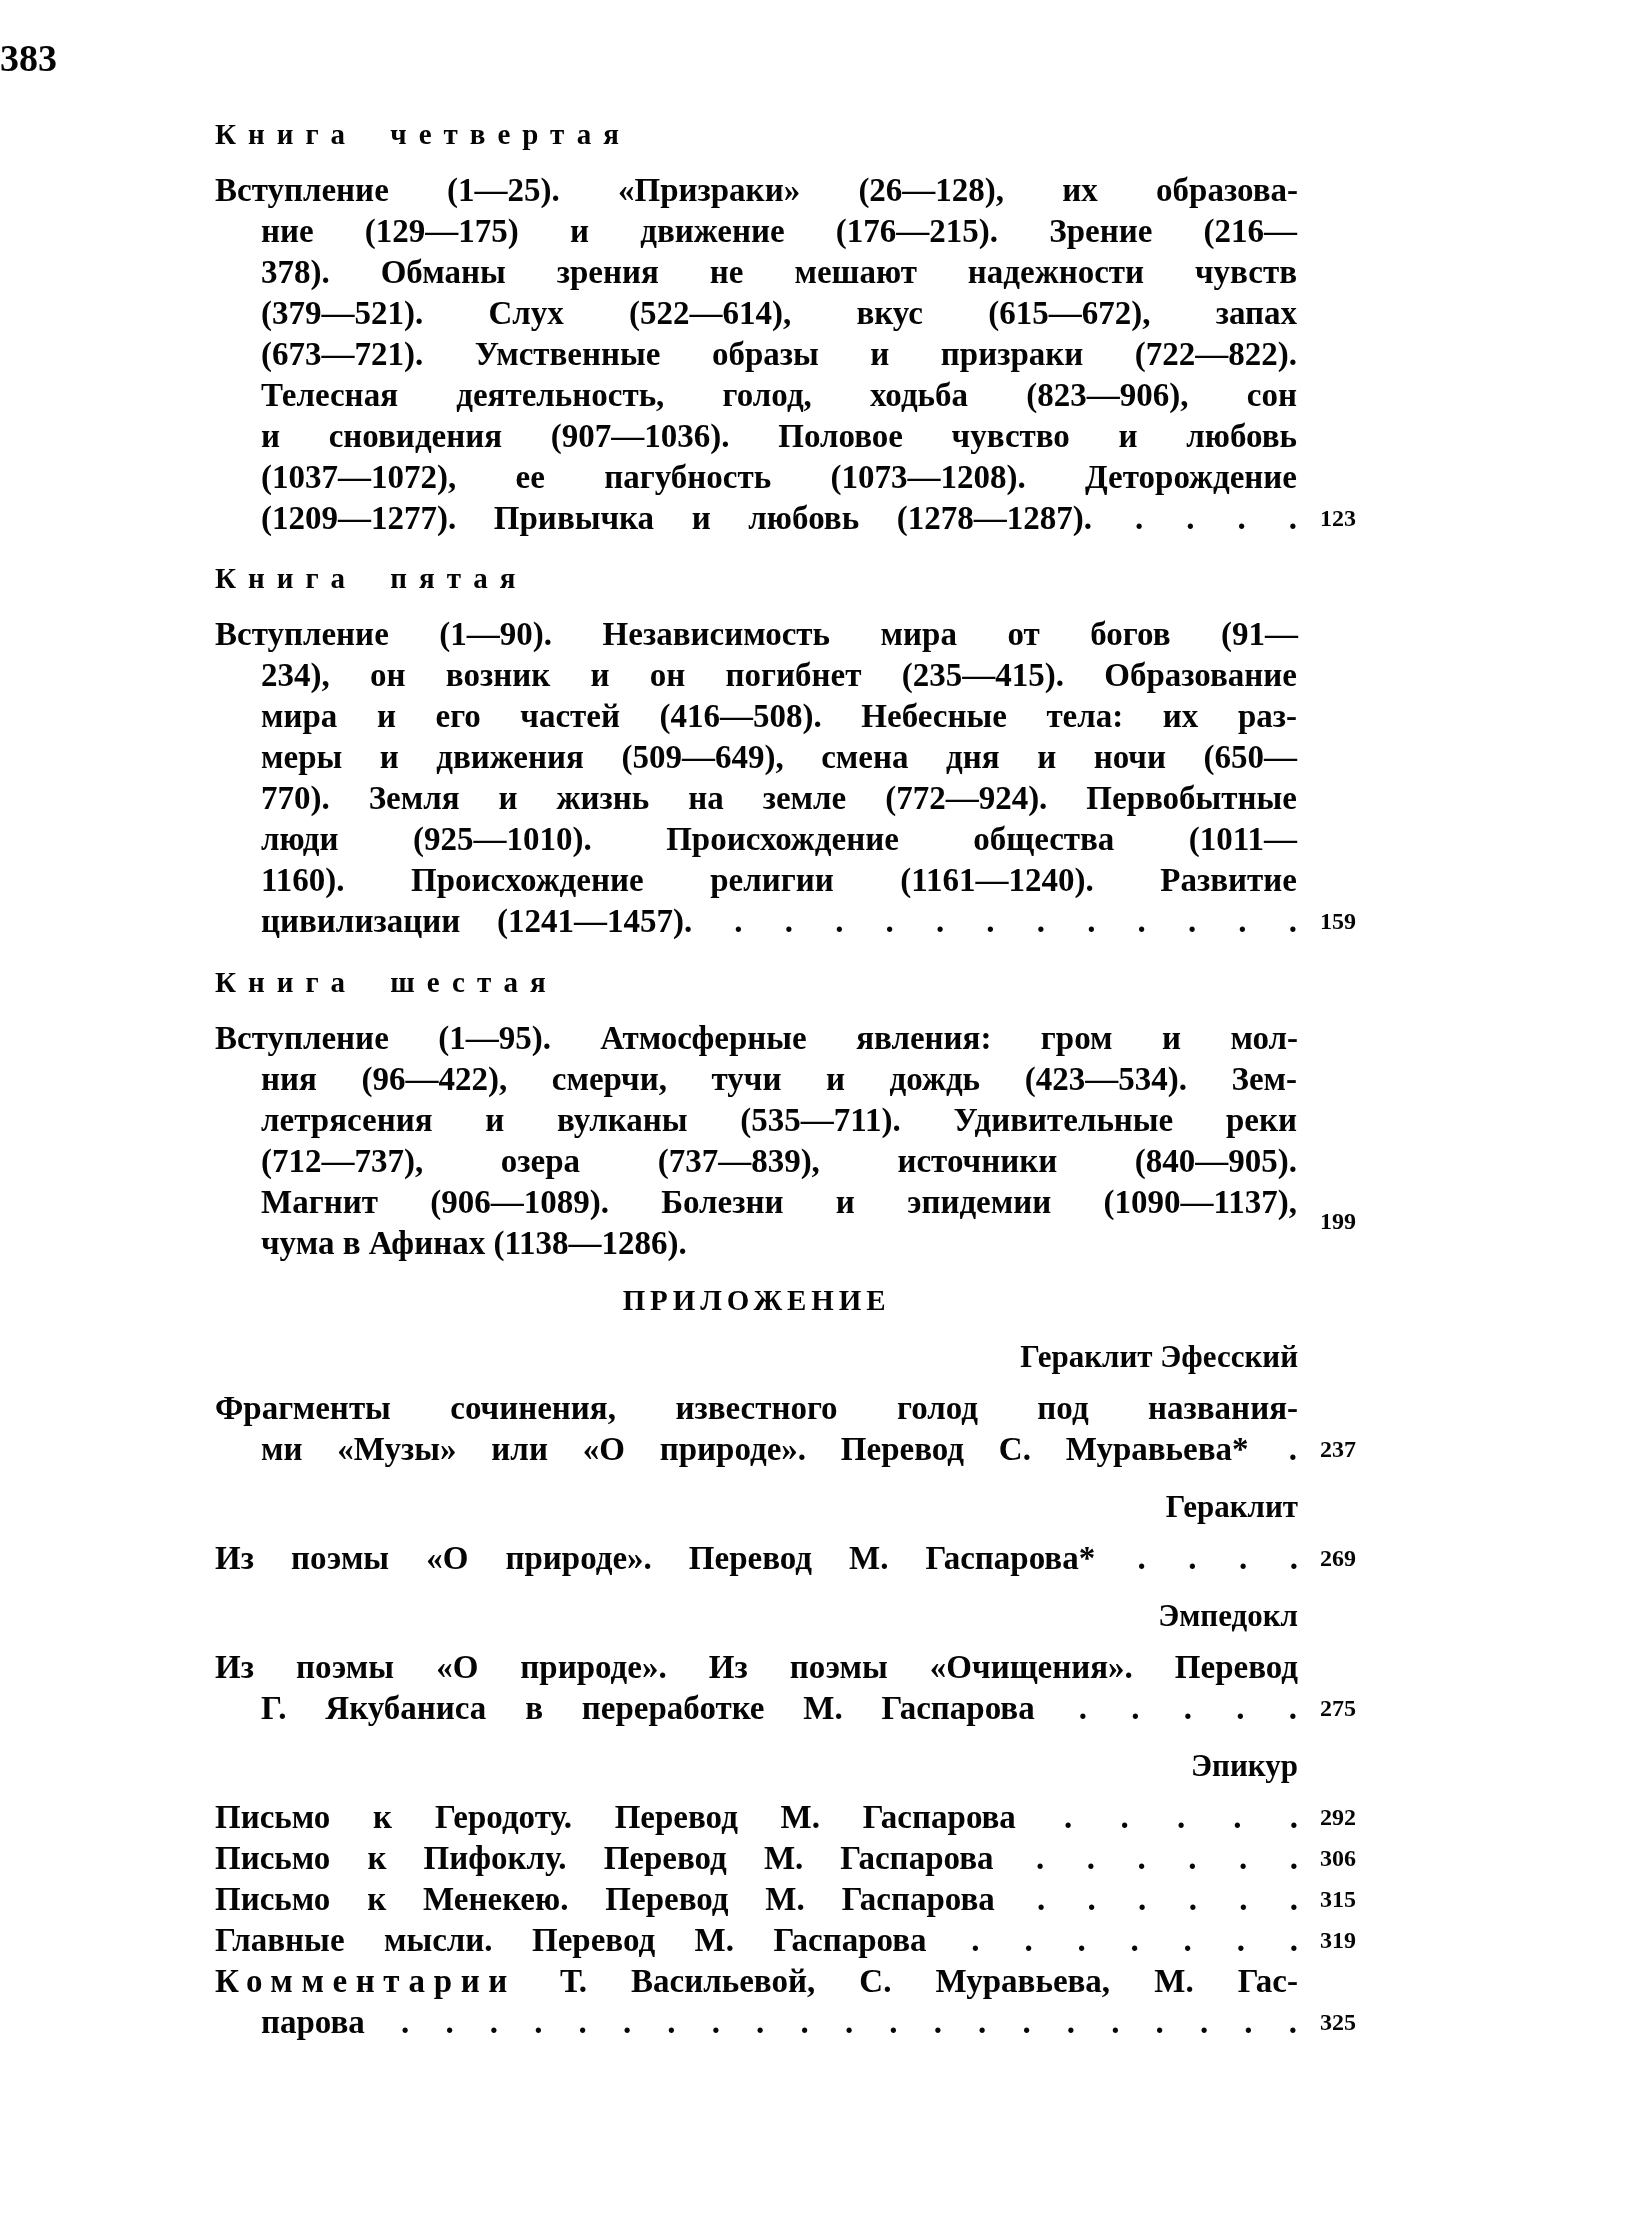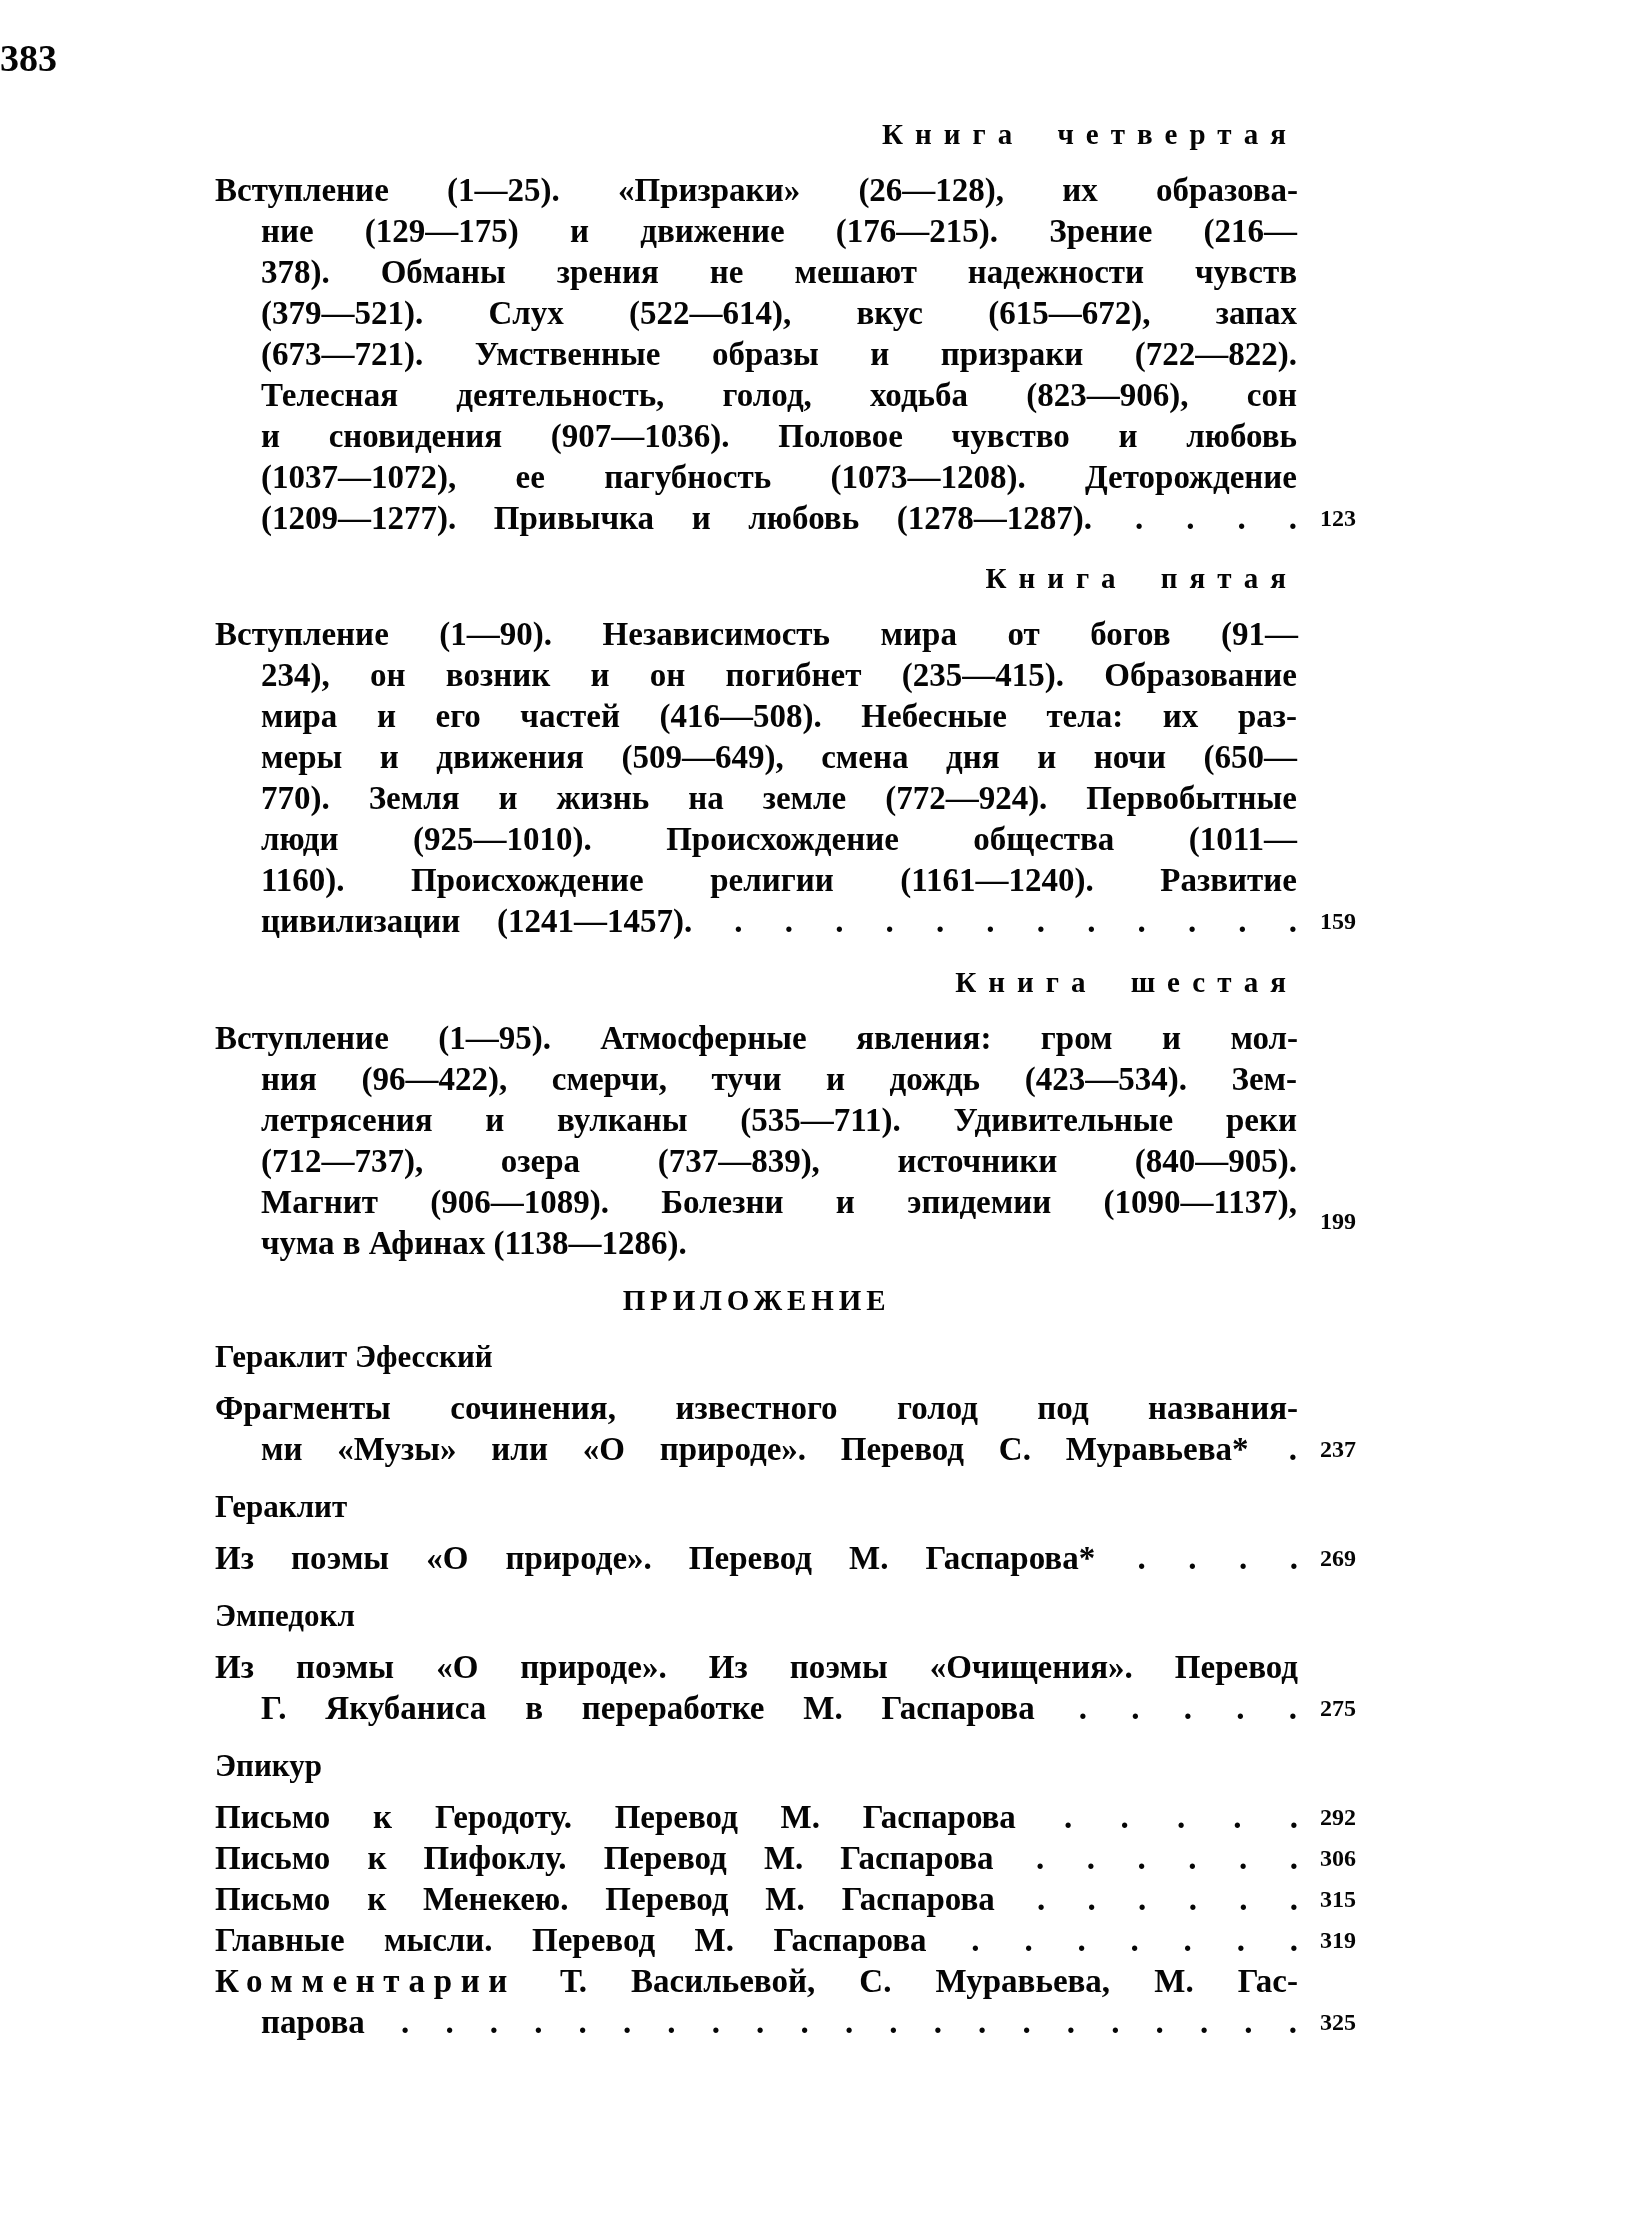--- a/index.html
+++ b/index.html
@@ -13,39 +13,39 @@
     font-family: "Liberation Serif", "DejaVu Serif", serif;
     font-weight: 700;
   }
   .content {
     position: absolute;
     left: 215px; top: 114px;
     width: 1202px;
   }
   .h-book {
     width: 1083px;
-    text-align: right;
+    text-align: left;
     font-size: 29px;
     line-height: 40px;
     letter-spacing: 12px;
     word-spacing: 14px;
     margin: 19.4px 0 16px;
   }
   .content > :first-child { margin-top: 0; }
   .h-section {
     width: 1083px;
     text-align: center;
     font-size: 29px;
     line-height: 40px;
     letter-spacing: 4.9px;
     margin: 16px 0 1px;
   }
   .h-sub {
     width: 1083px;
-    text-align: left;
+    text-align: right;
     font-size: 31px;
     line-height: 40px;
     margin: 17.3px 0 10.8px;
   }
   .entry { margin: 0; }
   .line {
     position: relative;
     width: 1202px;
     min-height: 41px;
     line-height: 41px;

